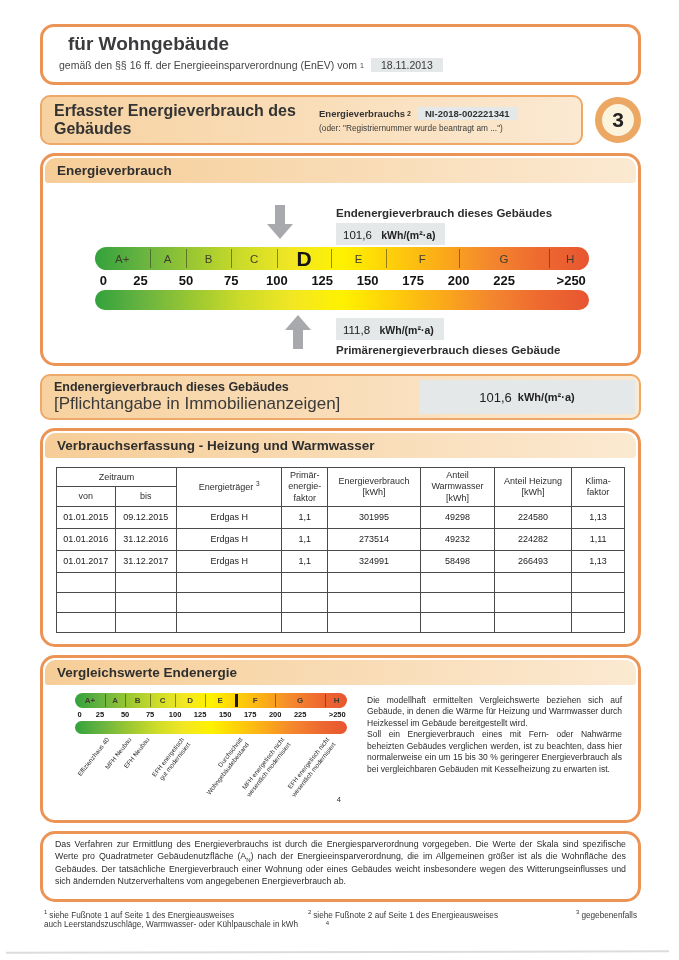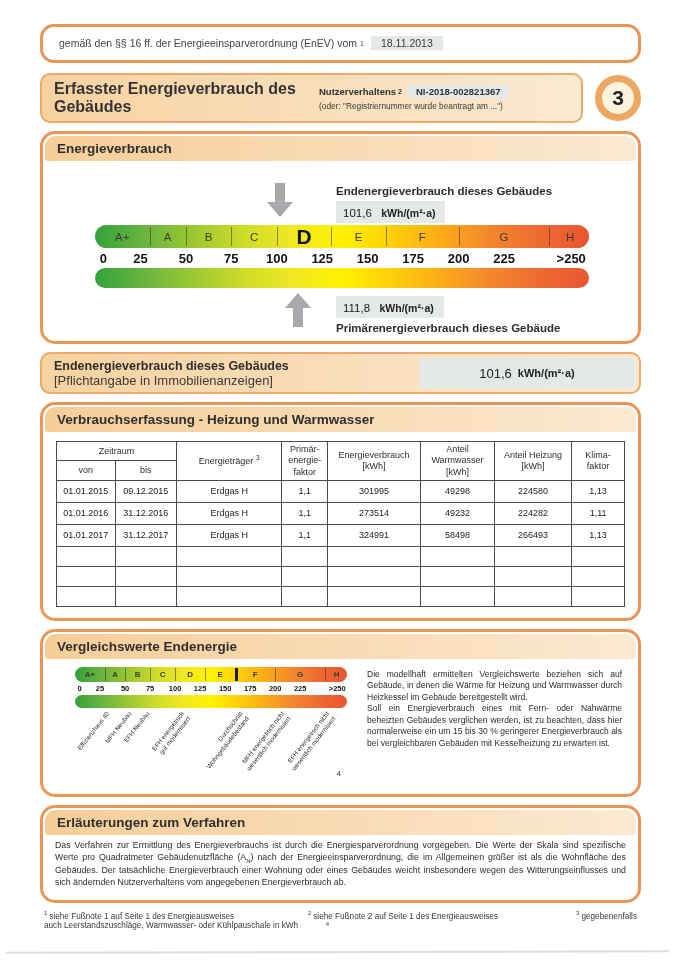--- a/index.html
+++ b/index.html
@@ -63,21 +63,21 @@
   .value-box .v { font-size:11.5px; color:#222; }
   .value-box .u { font-size:10.5px; font-weight:bold; color:#222; margin-left:5px; }
   .primary-block { position:absolute; left:293px; top:131px; }
   .primary-block .marker-label { margin-top:4px; }
 
   
   .end-bar { margin:8px 38px 0 40px; border:2px solid #eda86a; border-radius:10px;
       background:linear-gradient(to right,#f7d2a0,#fbe9d2); display:flex; align-items:center; padding:4px 4px 4px 12px; min-height:42px; }
   .end-bar-text { flex:1; }
   .end-bar-line1 { font-size:12.5px; font-weight:bold; color:#2e2e2e; }
-  .end-bar-line2 { font-size:13px; color:#3a3a3a; }
+  .end-bar-line2 { font-size:17px; color:#3a3a3a; }
   .end-bar-value { width:216px; align-self:stretch; background:#e4e8e8; display:flex; align-items:center; justify-content:center; }
   .end-bar-value .v { font-size:13px; color:#222; }
   .end-bar-value .u { font-size:11px; font-weight:bold; color:#222; margin-left:6px; }
 
   
   .consumption-body { padding:9px 13px 11px 13px; }
   table.consumption { width:100%; border-collapse:collapse; table-layout:fixed; }
   table.consumption th, table.consumption td { border:1px solid #4a4a4a; text-align:center; vertical-align:middle; }
   table.consumption th { font-weight:normal; font-size:9px; color:#2e2e2e; padding:2px 1px; white-space:pre-line; line-height:1.25; }
   table.consumption th sup { font-size:6.5px; }
@@ -119,36 +119,37 @@
 
   .scan-edge { position:absolute; left:6px; right:10px; bottom:7px; height:2px; background:#c9c9c9; opacity:0.65; transform:rotate(-0.12deg); }
 </style>
 </head>
 <body>
 
 <div class="page">
 
   <div class="title-box">
     <div class="title-row">
+      <span class="title-suffix">für Wohngebäude</span>
     </div>
     <div class="subtitle-row">
       <span>gemäß den §§ 16 ff. der Energieeinsparverordnung (EnEV) vom</span>
       <sup>1</sup>
       <span class="date-box">18.11.2013</span>
     </div>
   </div>
 
   <div class="capture-row">
     <div class="capture-bar">
       <div class="capture-title">Erfasster Energieverbrauch des Gebäudes</div>
       <div class="reg-block">
         <div class="reg-row">
-          <span>Nutzerverhaltens</span>
+          <span>Energieverbrauchs</span>
           <sup>2</sup>
-          <span class="reg-num">NI-2018-002821367</span>
+          <span class="reg-num">NI-2018-002221341</span>
         </div>
         <div class="reg-alt">(oder: "Registriernummer wurde beantragt am ...")</div>
       </div>
     </div>
     <div class="page-badge">3</div>
   </div>
 
   <div class="section">
     <div class="section-header">Energieverbrauch</div>
     <div class="energy-content">
@@ -394,21 +395,20 @@
           </div>
       </div>
       <div class="cmp-text">
         <p>Die modellhaft ermittelten Vergleichswerte beziehen sich auf Gebäude, in denen die Wärme für Heizung und Warmwasser durch Heizkessel im Gebäude bereitgestellt wird.</p>
         <p>Soll ein Energieverbrauch eines mit Fern- oder Nahwärme beheizten Gebäudes verglichen werden, ist zu beachten, dass hier normalerweise ein um 15 bis 30 % geringerer Energieverbrauch als bei vergleichbaren Gebäuden mit Kesselheizung zu erwarten ist.</p>
       </div>
     </div>
   </div>
 
   <div class="section">
-    <div class="section-header">Erläuterungen zum Verfahren</div>
     <div class="expl-body">
       <span>Das Verfahren zur Ermittlung des Energieverbrauchs ist durch die Energiesparverordnung vorgegeben. Die Werte der Skala sind spezifische Werte pro Quadratmeter Gebäudenutzfläche (A</span><sub>N</sub><span>) nach der Energieeinsparverordnung, die im Allgemeinen größer ist als die Wohnfläche des Gebäudes. Der tatsächliche Energieverbrauch einer Wohnung oder eines Gebäudes weicht insbesondere wegen des Witterungseinflusses und sich ändernden Nutzerverhaltens vom angegebenen Energieverbrauch ab.</span>
     </div>
   </div>
 
   <div class="footnotes">
     <span class="fn fn-1"><sup>1</sup><span>siehe Fußnote 1 auf Seite 1 des Energieausweises</span></span>
     <span class="fn fn-2"><sup>2</sup><span>siehe Fußnote 2 auf Seite 1 des Energieausweises</span></span>
     <span class="fn fn-3a"><sup>3</sup><span>gegebenenfalls</span></span>
     <span class="fn fn-3b">auch Leerstandszuschläge, Warmwasser- oder Kühlpauschale in kWh</span>

